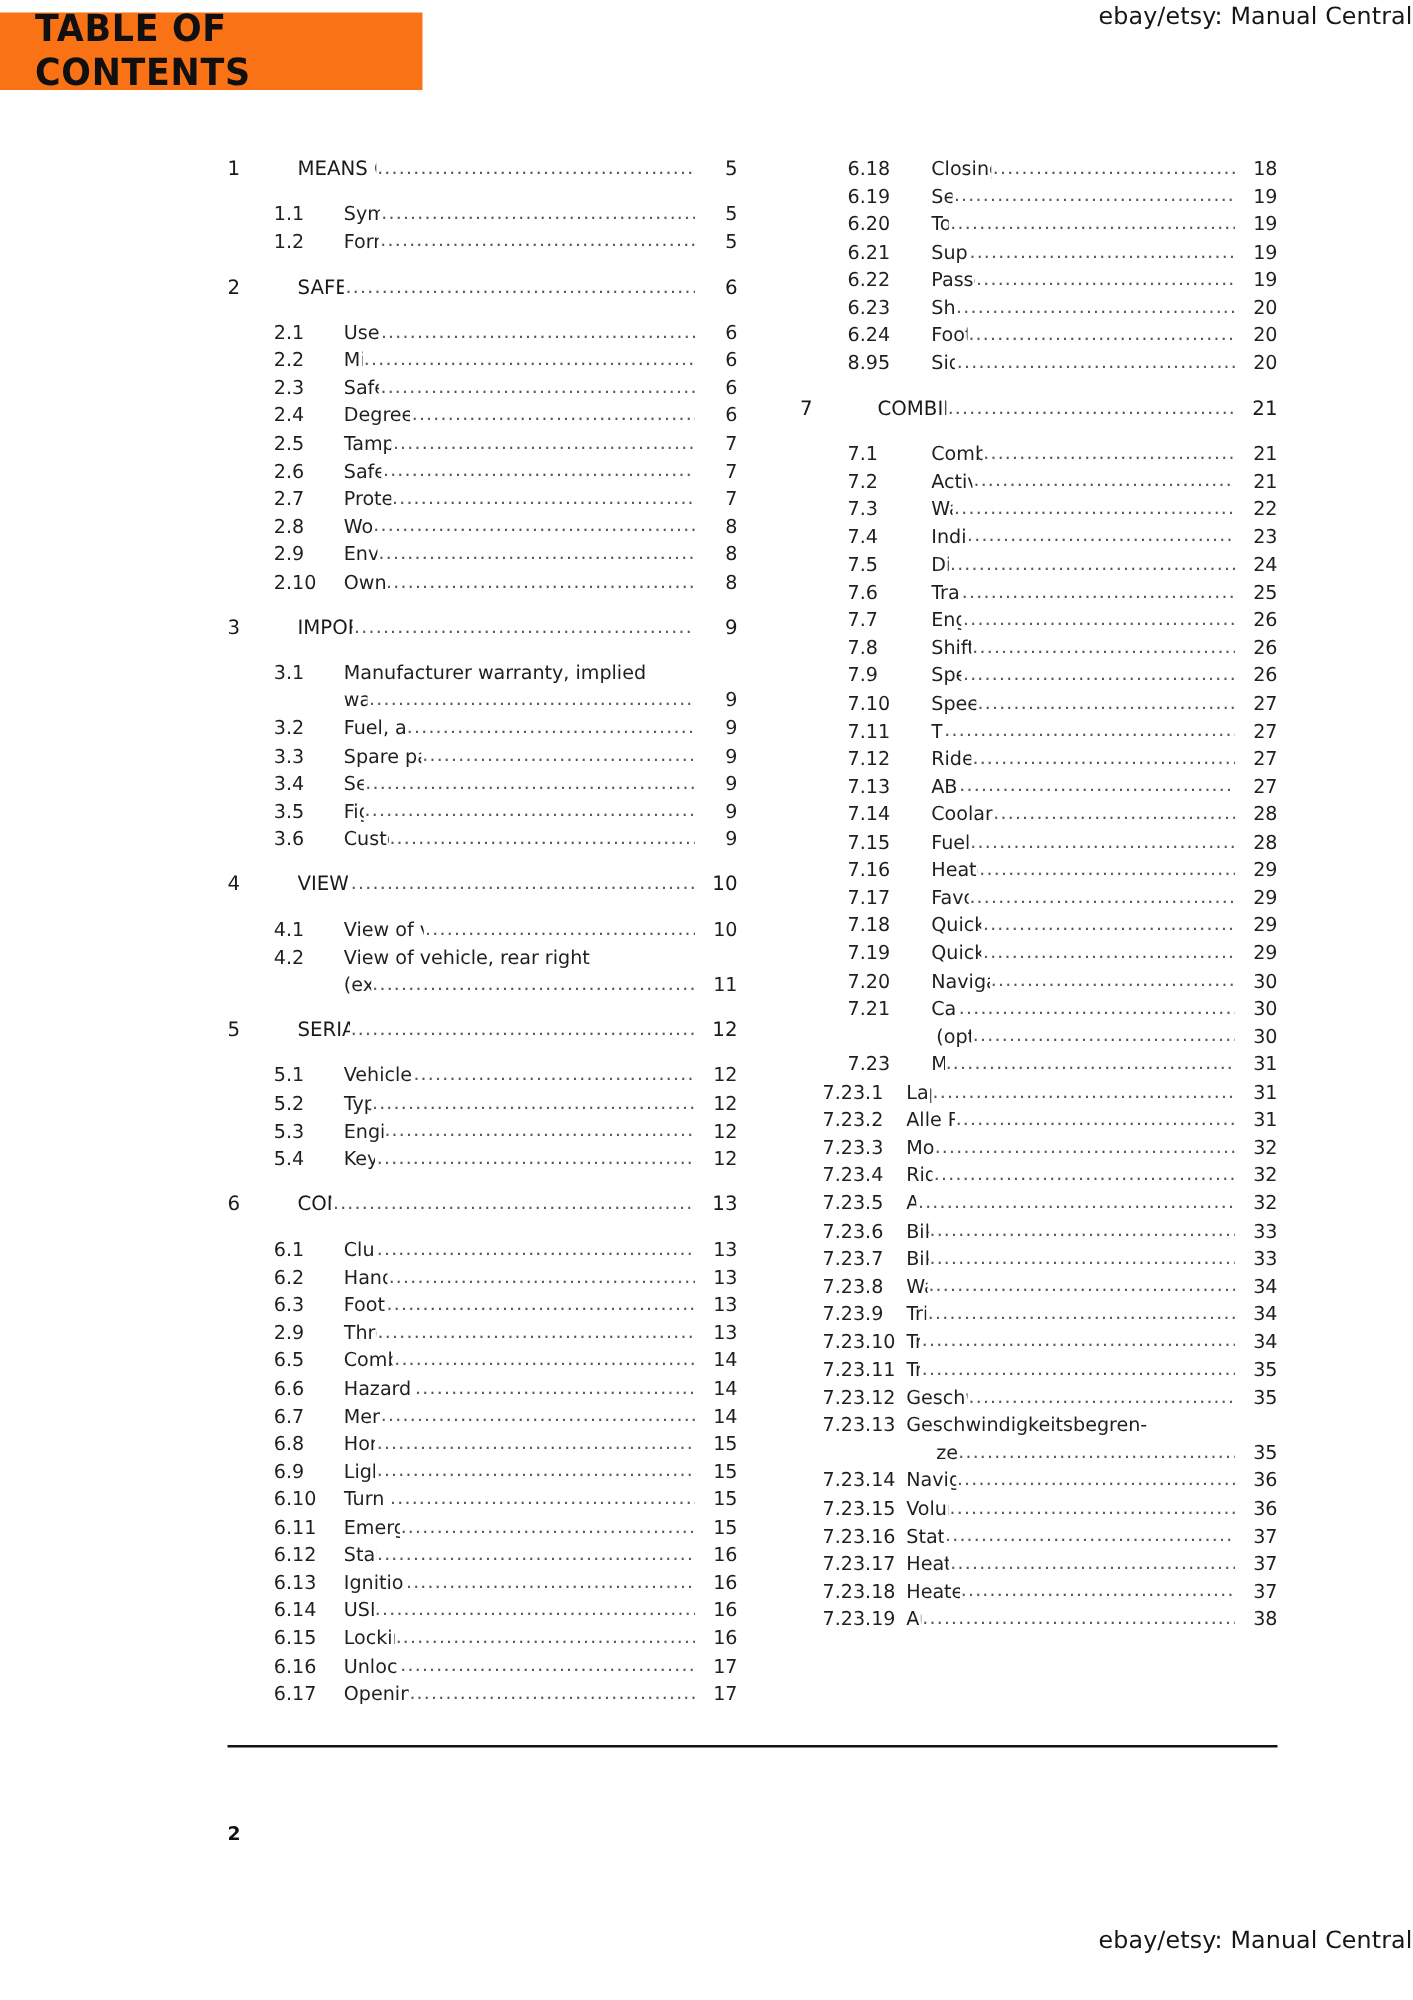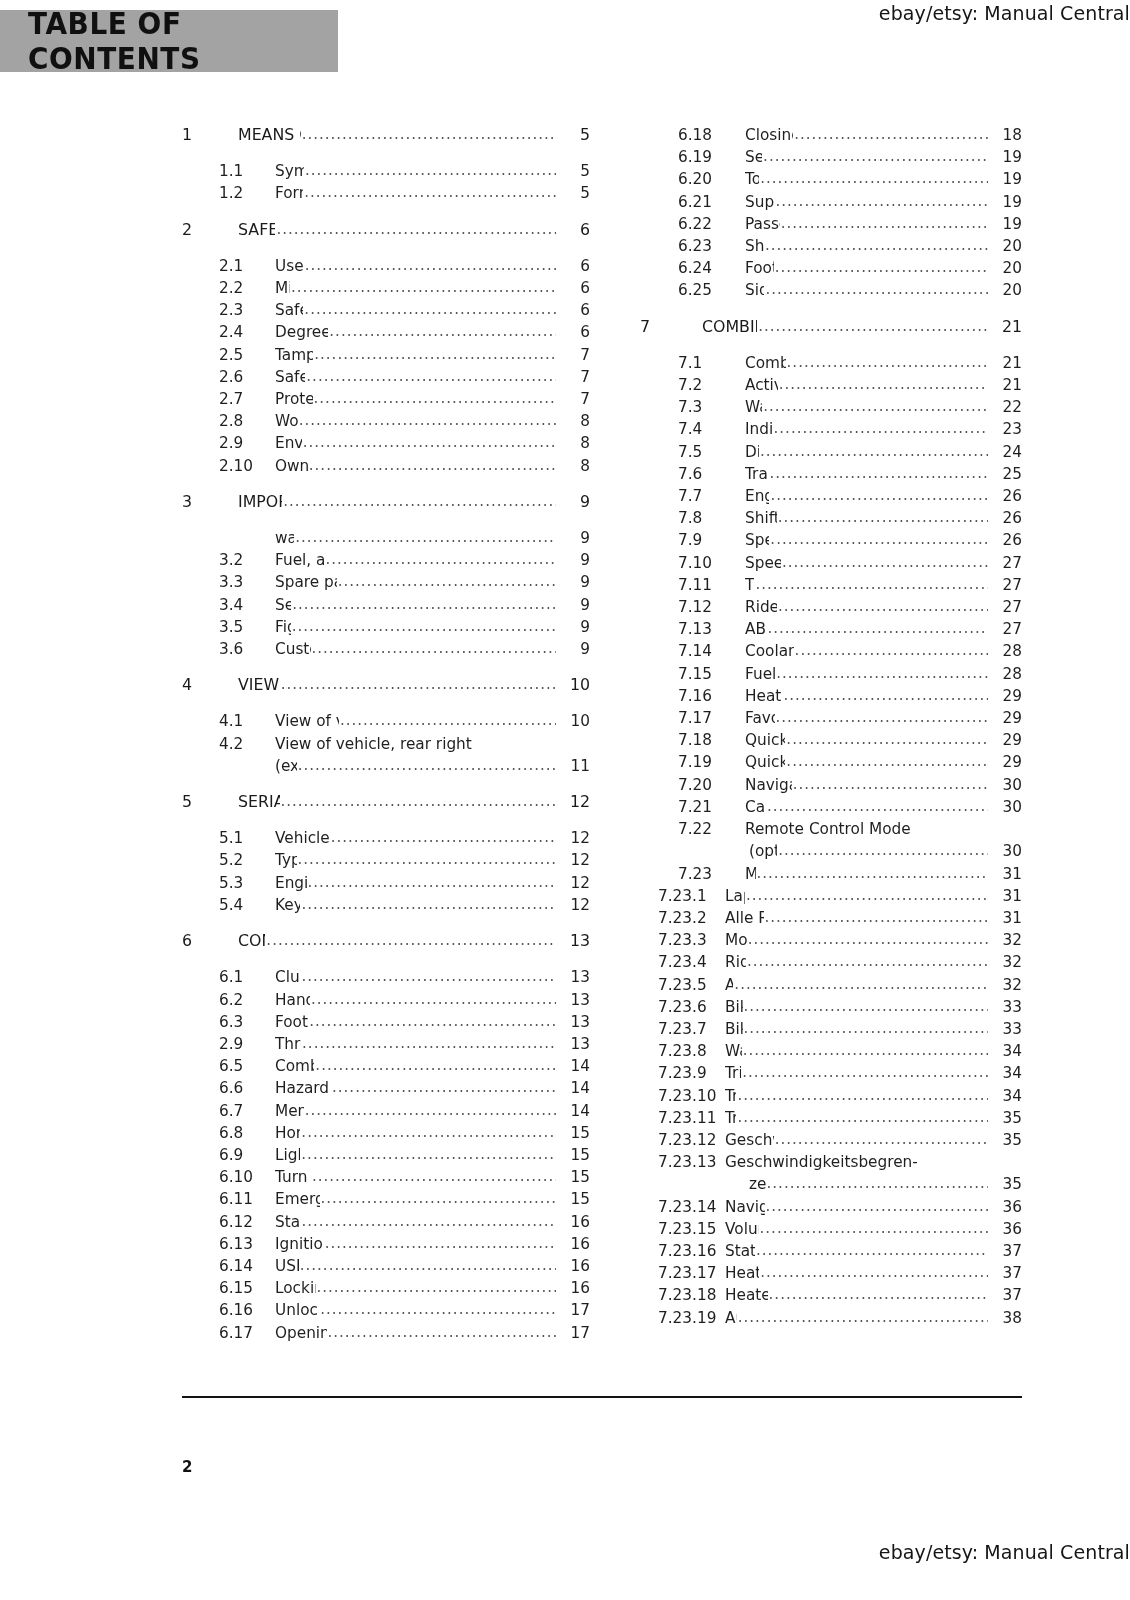--- a/index.html
+++ b/index.html
@@ -30,21 +30,21 @@
   .watermark-top { top: 2px; }
   .watermark-bottom { top: 1541px; }
 
   
   .toc-banner {
     position: absolute;
     left: 0;
     top: 10px;
     width: 338px;
     height: 62px;
-    background: #a3a3a3;
+    background: #f97316;
     display: flex;
     align-items: center;
   }
   .toc-banner-title {
     font-family: "DejaVu Sans", sans-serif;
     font-weight: bold;
     font-size: 30px;
     letter-spacing: 0.6px;
     color: #101010;
     margin-left: 28px;
@@ -285,20 +285,24 @@
       </div>
       <div class="entry chapter gap-before gap-after">
         <span class="num">3</span>
         <span class="title-wrap">
           <span class="title">IMPORTANT NOTES</span>
           <span class="leader">................................................................................................................................................................</span>
         </span>
         <span class="page">9</span>
       </div>
       <div class="entry section wrapped">
+        <div class="line1">
+          <span class="num">3.1</span>
+          <span class="title">Manufacturer warranty, implied</span>
+        </div>
         <div class="line2">
           <span class="indent"></span>
           <span class="title-wrap">
             <span class="title">warranty</span>
             <span class="leader">................................................................................................................................................................</span>
           </span>
           <span class="page">9</span>
         </div>
       </div>
       <div class="entry section">
@@ -607,21 +611,21 @@
       </div>
       <div class="entry section">
         <span class="num">6.24</span>
         <span class="title-wrap">
           <span class="title">Foot brake lever</span>
           <span class="leader">................................................................................................................................................................</span>
         </span>
         <span class="page">20</span>
       </div>
       <div class="entry section">
-        <span class="num">6.25</span>
+        <span class="num">8.95</span>
         <span class="title-wrap">
           <span class="title">Side stand</span>
           <span class="leader">................................................................................................................................................................</span>
         </span>
         <span class="page">20</span>
       </div>
       <div class="entry chapter gap-before gap-after">
         <span class="num">7</span>
         <span class="title-wrap">
           <span class="title">COMBINATION INSTRUMENT</span>
@@ -791,24 +795,20 @@
       </div>
       <div class="entry section">
         <span class="num">7.21</span>
         <span class="title-wrap">
           <span class="title">Call display</span>
           <span class="leader">................................................................................................................................................................</span>
         </span>
         <span class="page">30</span>
       </div>
       <div class="entry section wrapped">
-        <div class="line1">
-          <span class="num">7.22</span>
-          <span class="title">Remote Control Mode</span>
-        </div>
         <div class="line2">
           <span class="indent"></span>
           <span class="title-wrap">
             <span class="title">(optional) (RCM)</span>
             <span class="leader">................................................................................................................................................................</span>
           </span>
           <span class="page">30</span>
         </div>
       </div>
       <div class="entry section">

